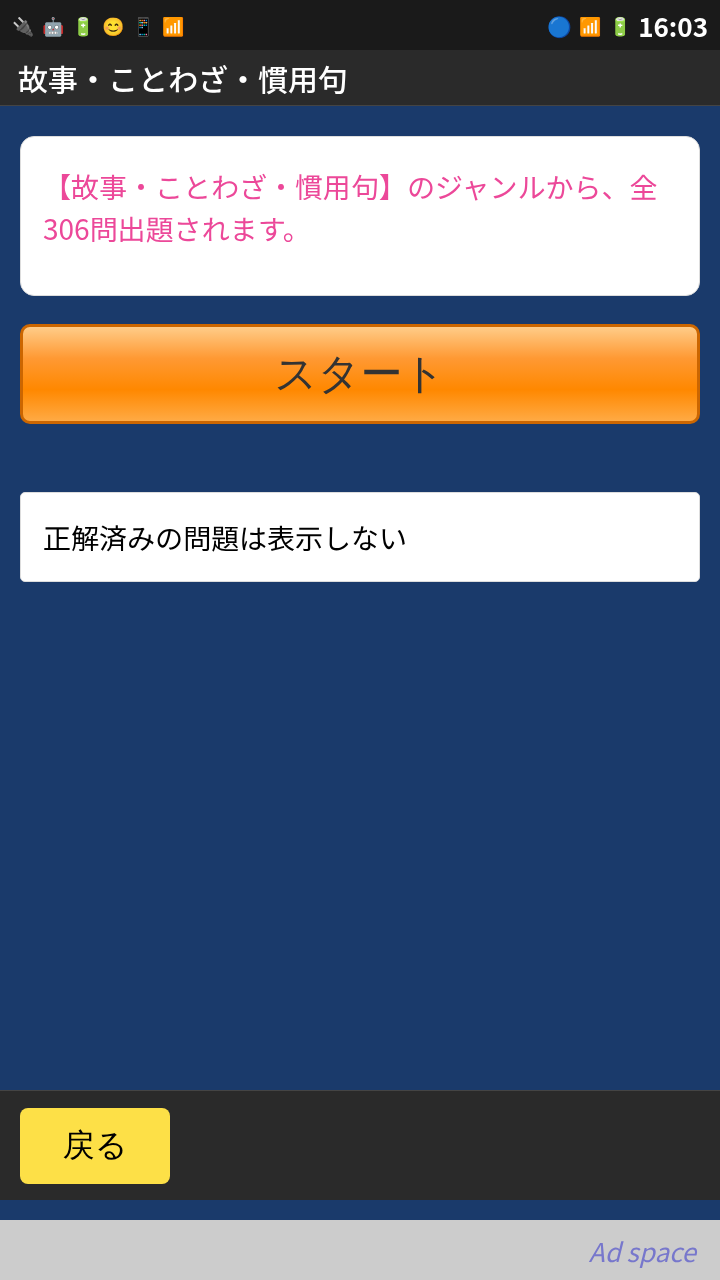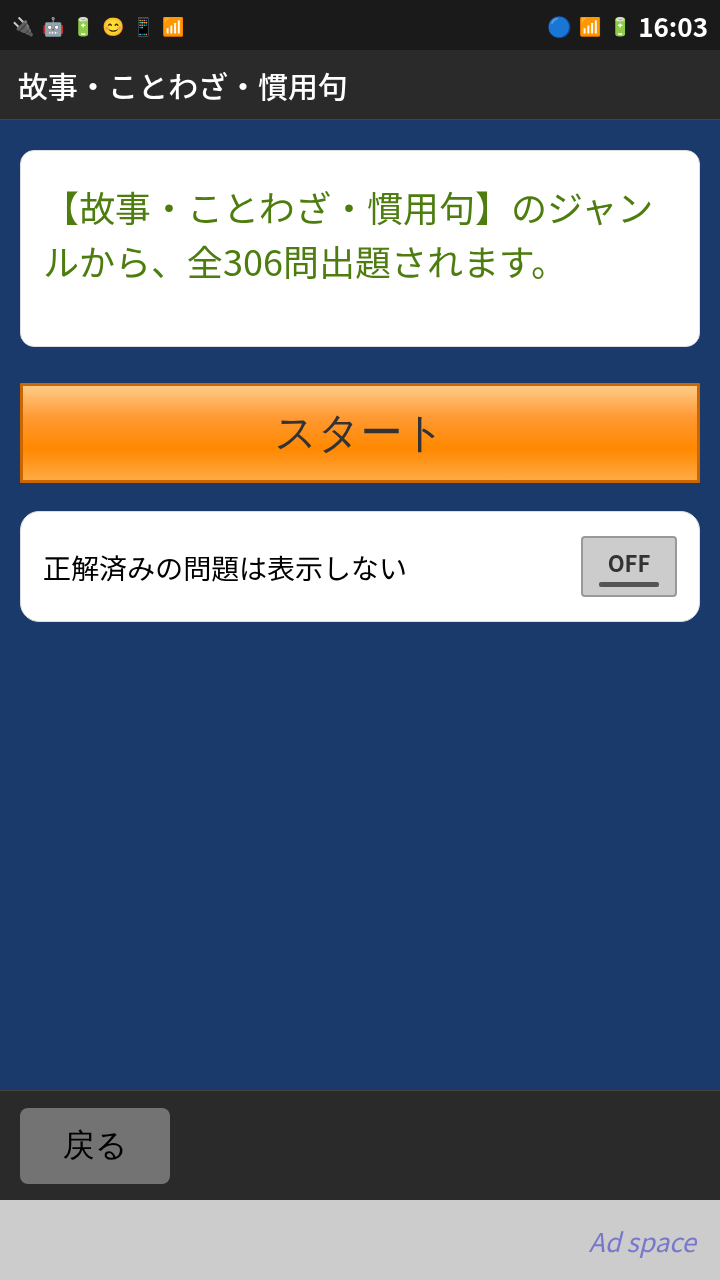--- a/index.html
+++ b/index.html
@@ -45,21 +45,21 @@
       height: 24px;
       display: inline-flex;
       align-items: center;
       justify-content: center;
       font-size: 18px;
     }
 
     
     #title-bar {
       width: 720px;
-      height: 70px;
+      height: 56px;
       background: #2a2a2a;
       display: flex;
       align-items: center;
       padding: 0 18px;
       border-bottom: 1px solid #444;
     }
 
     #title-bar span {
       color: white;
       font-size: 30px;
@@ -78,59 +78,59 @@
 
     
     #info-card {
       background: white;
       border-radius: 14px;
       padding: 28px 22px;
       border: 1px solid #ddd;
     }
 
     #info-card .main-text {
-      font-size: 36px;
-      color: #4d7c0f;
+      font-size: 28px;
+      color: #ec4899;
       line-height: 1.5;
-      margin-bottom: 31px;
+      margin-bottom: 18px;
     }
 
     #info-card .instruction-text {
       font-size: 28px;
       color: #0000cc;
       line-height: 1.5;
     }
 
     
     #start-button {
       width: 100%;
       height: 100px;
-      border-radius: 1px;
+      border-radius: 10px;
       border: 3px solid #cc6600;
       background: linear-gradient(to bottom, #ffcc88, #ff9933, #ff8800, #ffaa44);
       font-size: 42px;
       color: #333;
       font-weight: 500;
       cursor: pointer;
       outline: none;
       display: flex;
       align-items: center;
       justify-content: center;
-      margin-top: 8px;
     }
 
     
     #toggle-card {
       background: white;
-      border-radius: 19px;
+      border-radius: 5px;
       padding: 24px 22px;
       border: 1px solid #ddd;
       display: flex;
       align-items: center;
       justify-content: space-between;
+      margin-top: 40px;
     }
 
     #toggle-card .toggle-label {
       font-size: 28px;
       color: #000;
     }
 
     #toggle-switch {
       background: #cccccc;
       border: 2px solid #999;
@@ -166,37 +166,37 @@
       height: 110px;
       background: #2a2a2a;
       display: flex;
       align-items: center;
       justify-content: space-between;
       padding: 0 20px;
       border-top: 1px solid #444;
     }
 
     .nav-button {
-      background: #737373;
+      background: #fde047;
       border: none;
       border-radius: 8px;
       padding: 16px 36px;
       font-size: 32px;
       color: #000;
       cursor: pointer;
       min-width: 150px;
     }
 
     
     #ad-space {
       position: absolute;
       bottom: 0;
       left: 0;
       width: 720px;
-      height: 80px;
+      height: 60px;
       background: #ccc;
       display: flex;
       align-items: center;
       justify-content: flex-end;
       padding-right: 24px;
     }
 
     #ad-space span {
       font-size: 26px;
       color: #7777cc;
@@ -230,24 +230,20 @@
 <div id="main-content">
 
   <div id="info-card">
     <div class="main-text">【故事・ことわざ・慣用句】のジャンルから、全306問出題されます。</div>
   </div>
 
   <button id="start-button">スタート</button>
 
   <div id="toggle-card">
     <span class="toggle-label">正解済みの問題は表示しない</span>
-    <div id="toggle-switch">
-      <span class="off-text">OFF</span>
-      <div class="off-bar"></div>
-    </div>
   </div>
 
 </div>
 
 <div id="bottom-nav">
   <button class="nav-button">戻る</button>
 </div>
 
 <div id="ad-space">
   <span>Ad space</span>

